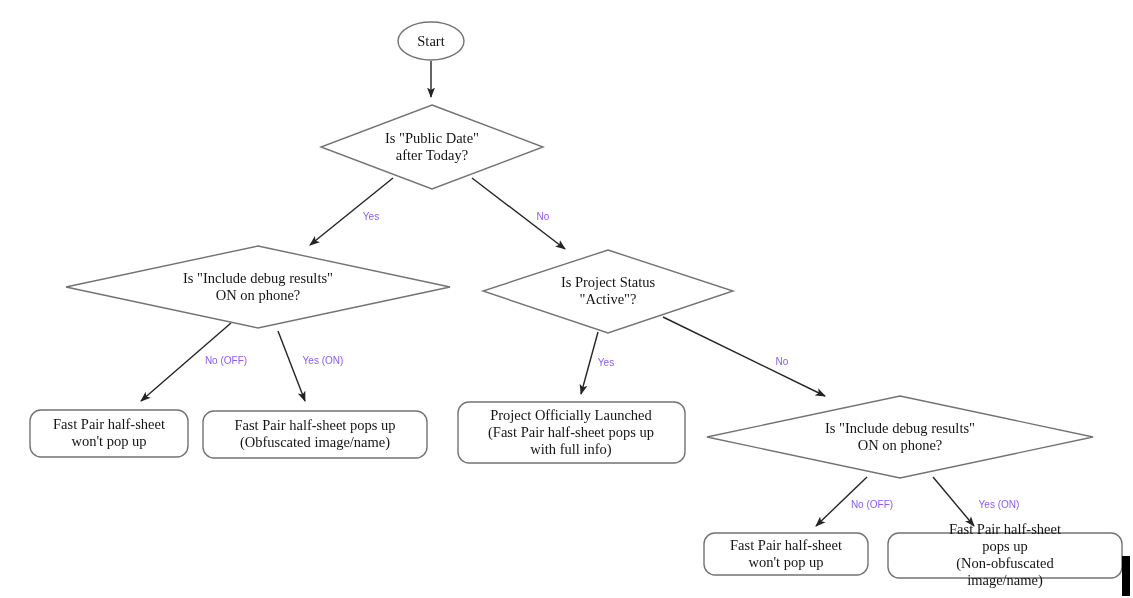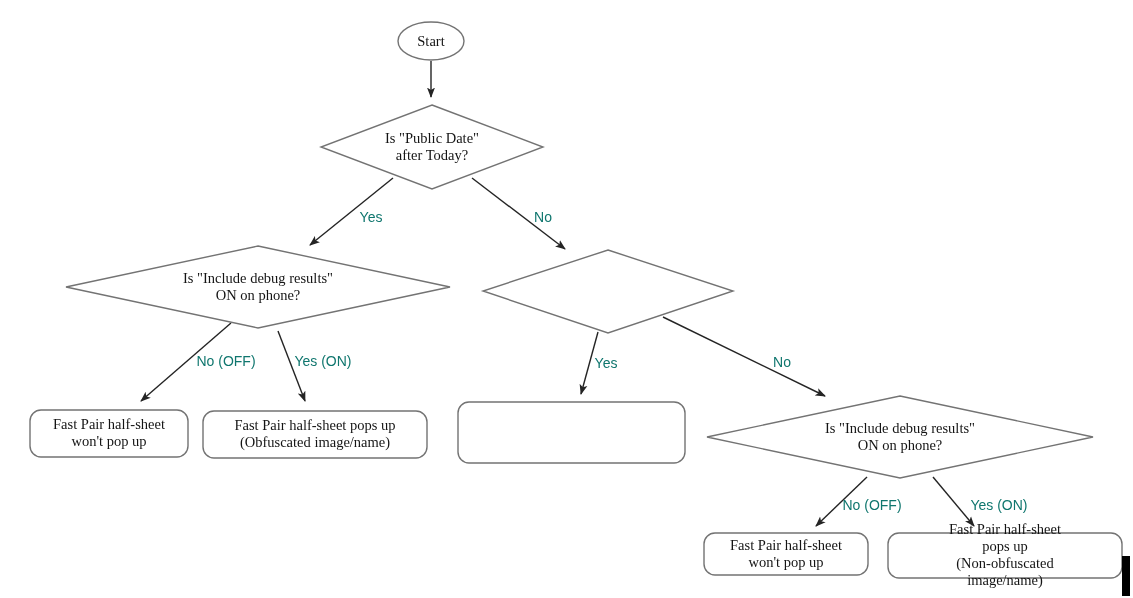--- a/index.html
+++ b/index.html
@@ -31,23 +31,23 @@
     color: #141414;
     pointer-events: none;
     font-family: Liberation Serif, serif;
   }
 
   .edge-label {
     position: absolute;
     transform: translate(-50%, -50%);
     text-align: right;
     white-space: nowrap;
-    font-size: 14px;
+    font-size: 10px;
     line-height: 16px;
-    color: #0f766e;
+    color: #8b5cf6;
     pointer-events: none;
   }
 
   .cursor-artifact {
     position: absolute;
     left: 1122px;
     top: 556px;
     width: 8px;
     height: 40px;
     background: #000000;
@@ -88,26 +88,31 @@
     <rect class="shape" x="458" y="402" width="227" height="61" rx="11"></rect>
     <rect class="shape" x="704" y="533" width="164" height="42" rx="11"></rect>
     <rect class="shape" x="888" y="533" width="234" height="45" rx="11"></rect>
   </svg>
 
   <div class="node-label" style="left:431px; top:41px;">Start</div>
   <div class="node-label" style="left:432px; top:147px;">Is "Public Date"
 after Today?</div>
   <div class="node-label" style="left:258px; top:287px;">Is "Include debug results"
 ON on phone?</div>
+  <div class="node-label" style="left:608px; top:291px;">Is Project Status
+"Active"?</div>
   <div class="node-label" style="left:900px; top:437px;">Is "Include debug results"
 ON on phone?</div>
   <div class="node-label" style="left:109px; top:433px;">Fast Pair half-sheet
 won't pop up</div>
   <div class="node-label" style="left:315px; top:434px;">Fast Pair half-sheet pops up
 (Obfuscated image/name)</div>
+  <div class="node-label" style="left:571px; top:432px;">Project Officially Launched
+(Fast Pair half-sheet pops up
+with full info)</div>
   <div class="node-label" style="left:786px; top:554px;">Fast Pair half-sheet
 won't pop up</div>
   <div class="node-label" style="left:1005px; top:555px;">Fast Pair half-sheet pops up
 (Non-obfuscated image/name)</div>
 
   <div class="edge-label" style="left:371px; top:217px;">Yes</div>
   <div class="edge-label" style="left:543px; top:217px;">No</div>
   <div class="edge-label" style="left:226px; top:361px;">No (OFF)</div>
   <div class="edge-label" style="left:323px; top:361px;">Yes (ON)</div>
   <div class="edge-label" style="left:606px; top:363px;">Yes</div>

